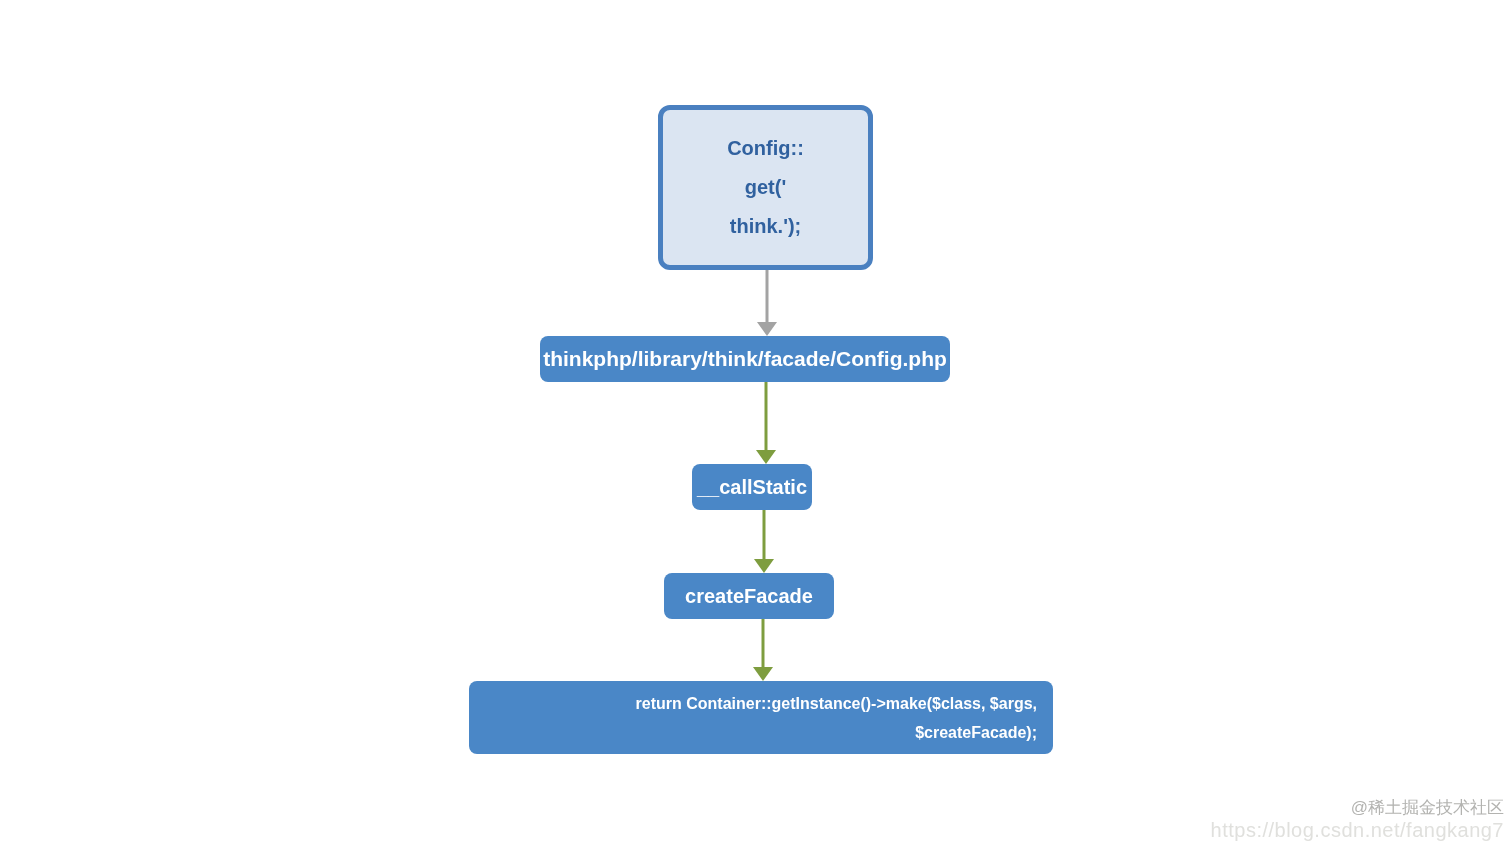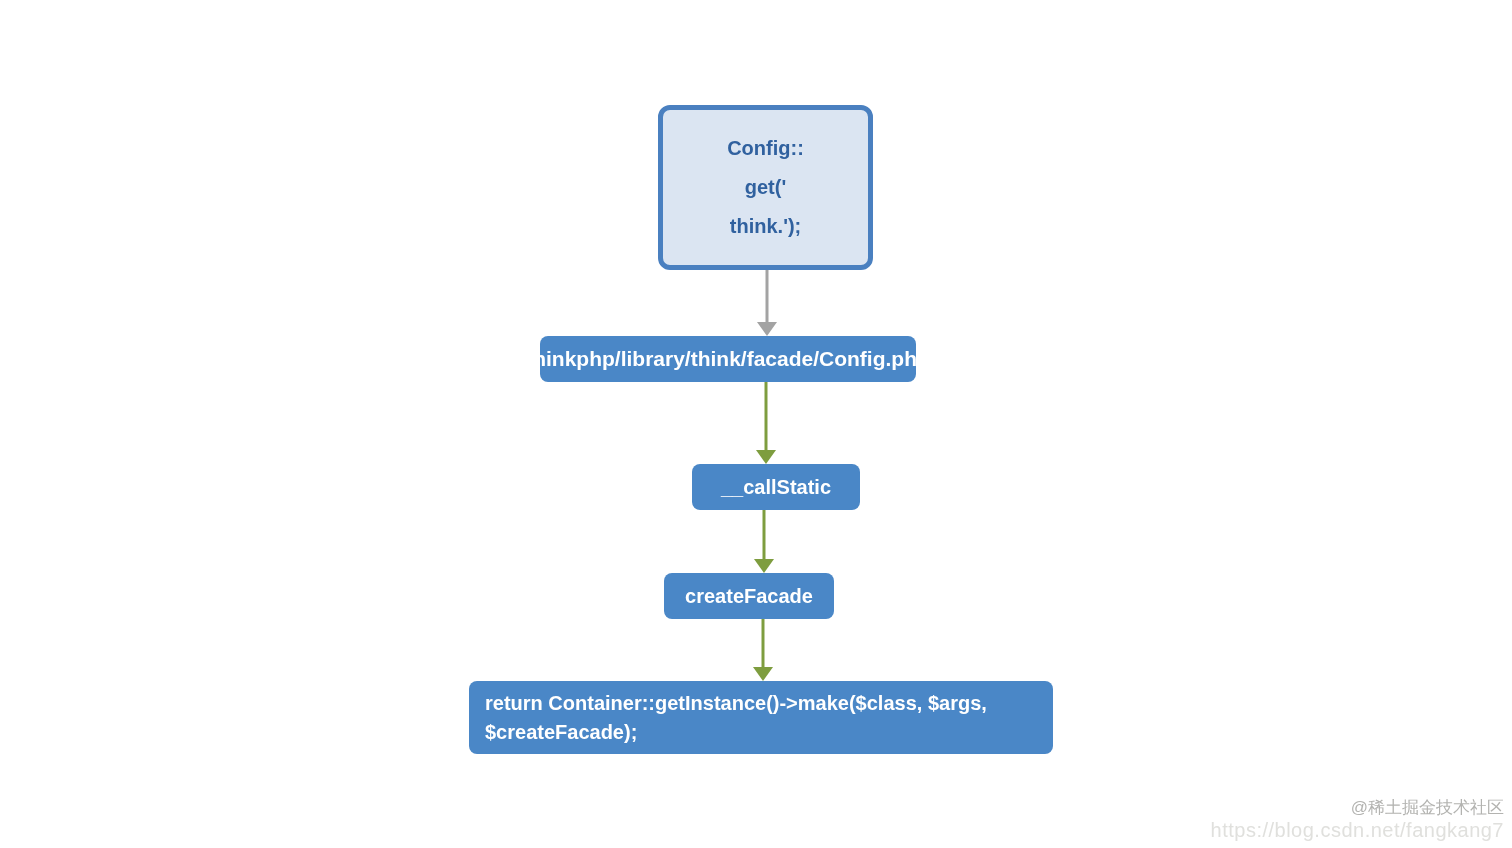--- a/index.html
+++ b/index.html
@@ -44,23 +44,23 @@
   }
   .node-solid {
     background: var(--solid-blue);
     border-radius: 8px;
     color: #ffffff;
     font-weight: 700;
   }
   .node-file   { font-size: 21px; }
   .node-small  { font-size: 20px; }
   .node-return {
-    font-size: 20px;
+    font-size: 16px;
     line-height: 29px;
-    align-items: flex-start;
+    align-items: flex-end;
     text-align: left;
     padding: 0 16px;
   }
   .node span { display: block; }
   .arrow { position: absolute; }
   .arrow line    { stroke-width: 3; }
   .arrow-gray  line    { stroke: var(--arrow-gray); }
   .arrow-gray  polygon { fill:   var(--arrow-gray); }
   .arrow-green line    { stroke: var(--arrow-green); }
   .arrow-green polygon { fill:   var(--arrow-green); }
@@ -83,30 +83,30 @@
     <span>Config::</span>
     <span>get('</span>
     <span>think.');</span>
   </div>
 
   <svg class="arrow arrow-gray" style="left:755px; top:270px;" width="24" height="66">
     <line x1="12" y1="0" x2="12" y2="53"></line>
     <polygon points="2,52 22,52 12,66"></polygon>
   </svg>
 
-  <div class="node node-solid node-file" style="left:540px; top:336px; width:376px; height:46px;">
+  <div class="node node-solid node-file" style="left:540px; top:336px; width:410px; height:46px;">
     <span>thinkphp/library/think/facade/Config.php</span>
   </div>
 
   <svg class="arrow arrow-green" style="left:754px; top:382px;" width="24" height="82">
     <line x1="12" y1="0" x2="12" y2="69"></line>
     <polygon points="2,68 22,68 12,82"></polygon>
   </svg>
 
-  <div class="node node-solid node-small" style="left:692px; top:464px; width:168px; height:46px;">
+  <div class="node node-solid node-small" style="left:692px; top:464px; width:120px; height:46px;">
     <span>__callStatic</span>
   </div>
 
   <svg class="arrow arrow-green" style="left:752px; top:510px;" width="24" height="63">
     <line x1="12" y1="0" x2="12" y2="50"></line>
     <polygon points="2,49 22,49 12,63"></polygon>
   </svg>
 
   <div class="node node-solid node-small" style="left:664px; top:573px; width:170px; height:46px;">
     <span>createFacade</span>

